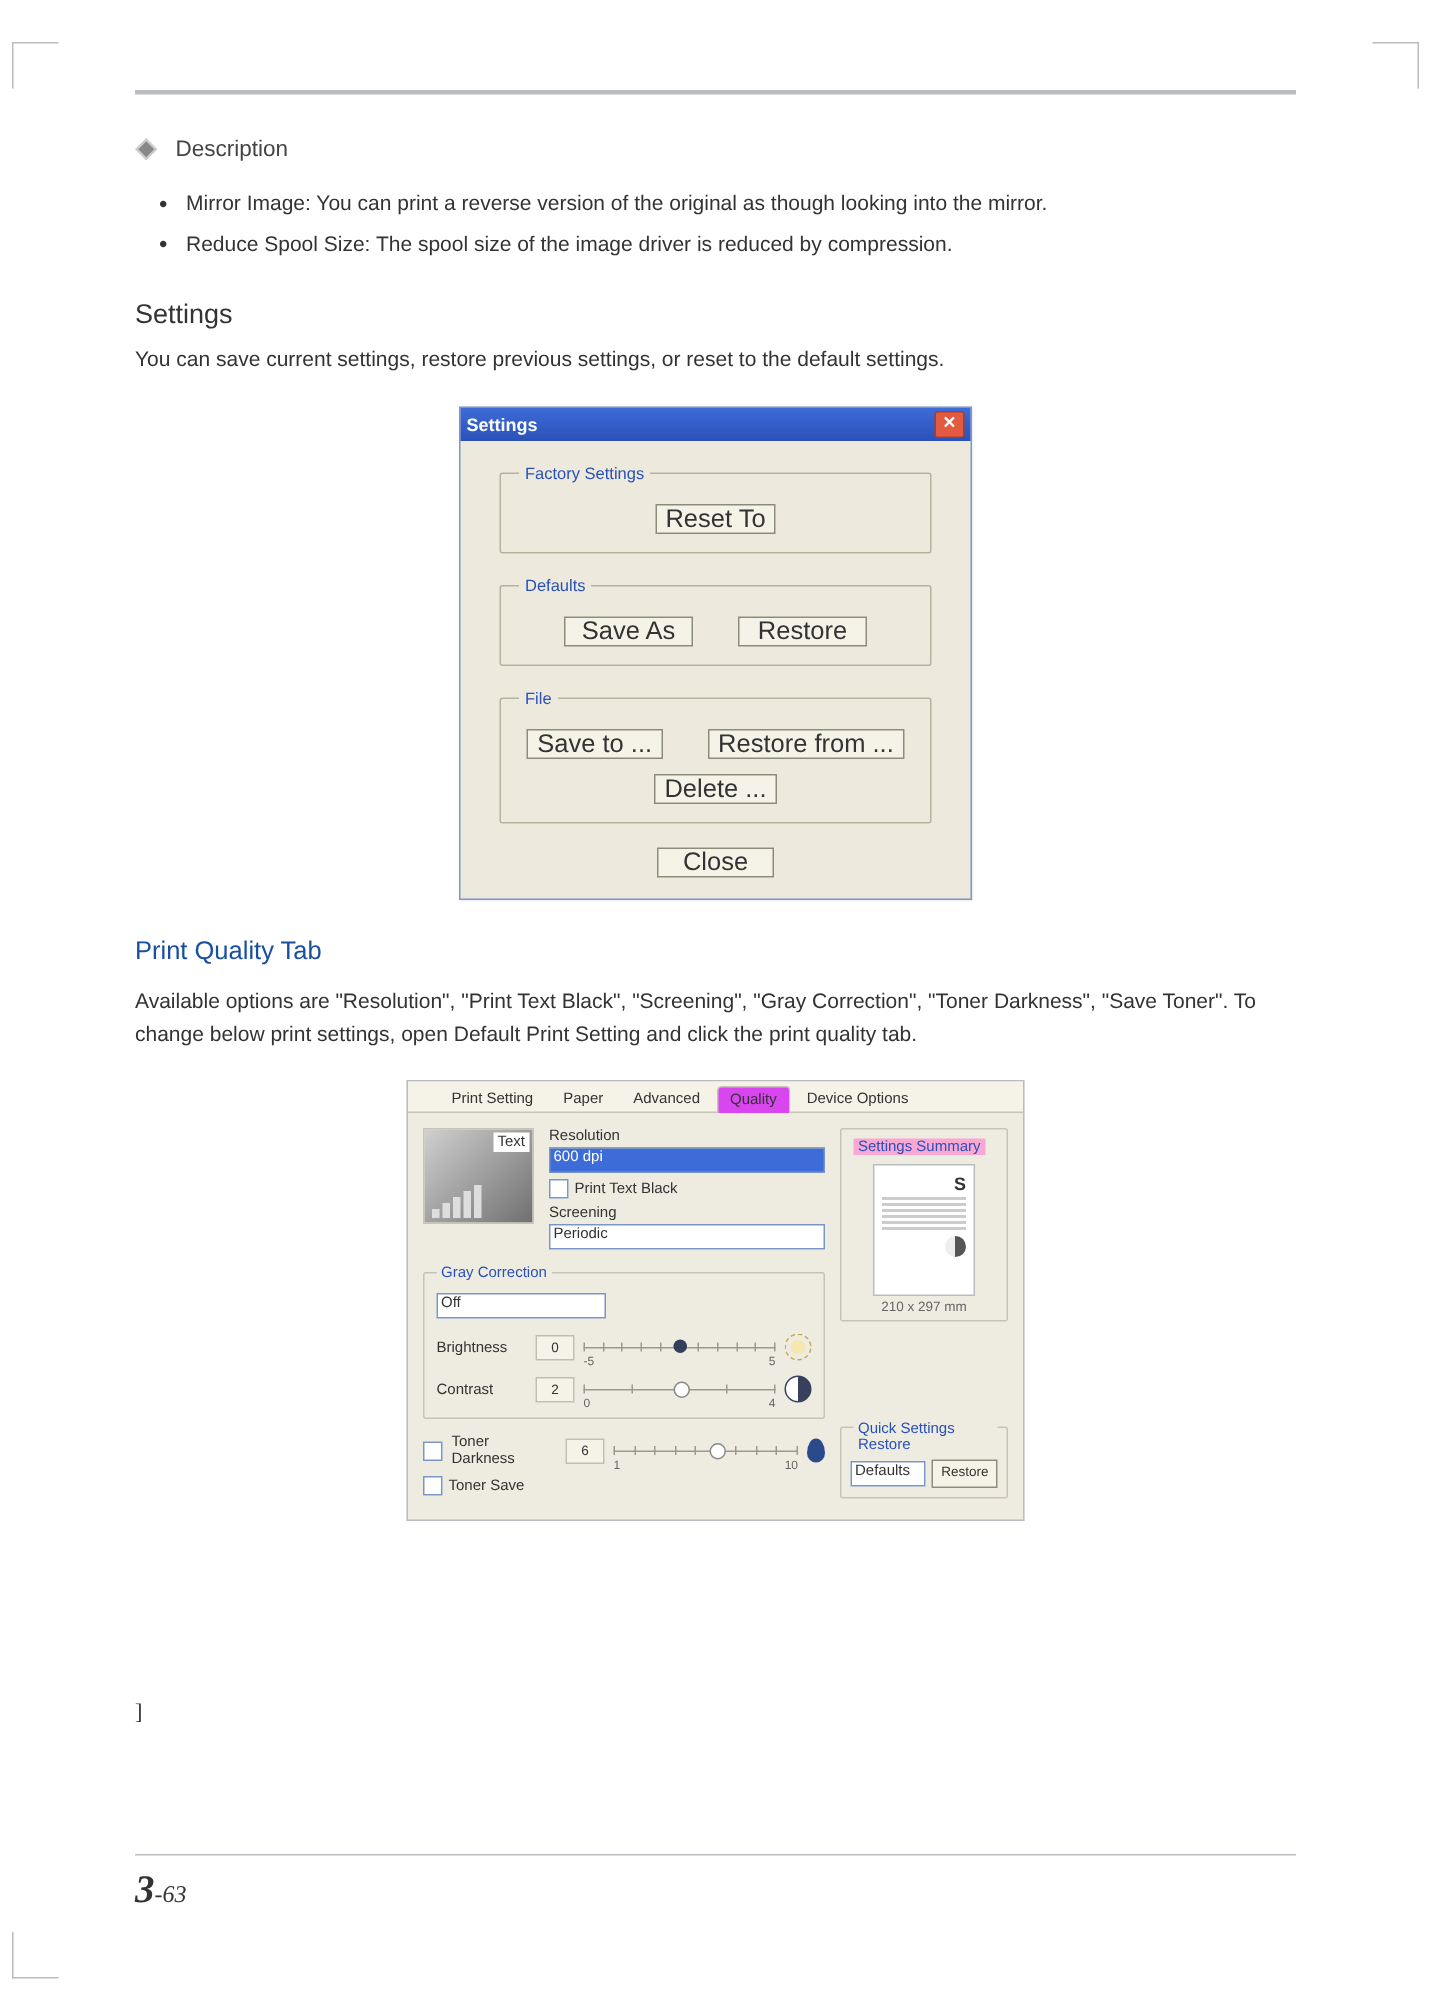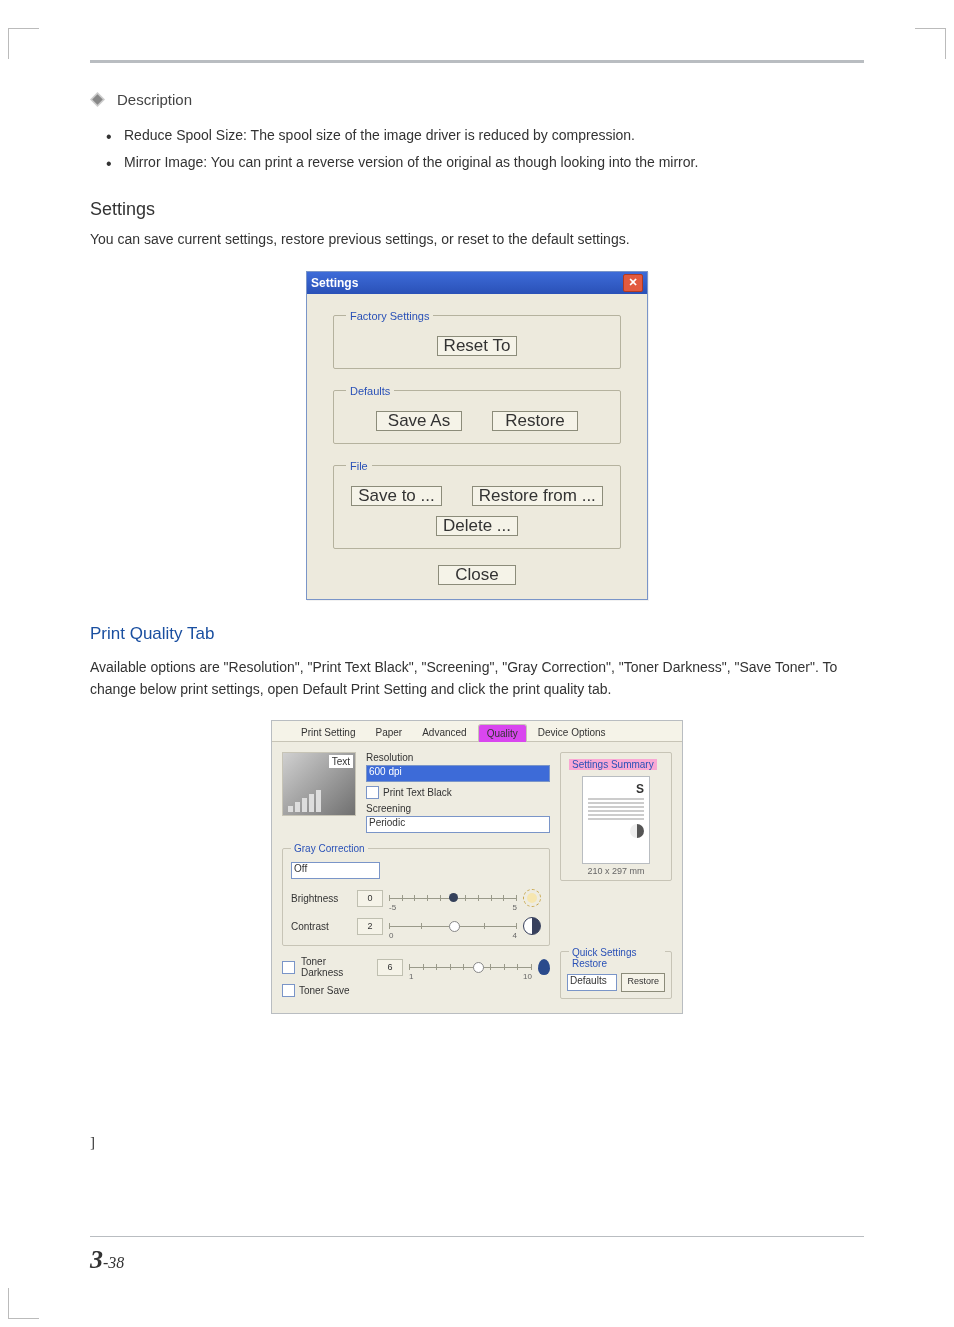--- a/index.html
+++ b/index.html
@@ -51,21 +51,21 @@
   .bars span:nth-child(4){height:18px;}
   .bars span:nth-child(5){height:22px;}
   .field-col{flex:1;}
   .lbl{display:block;margin-bottom:2px;}
   .sel{width:100%;height:17px;border:1px solid #7a95c8;background:#3d6bd8;color:#fff;font-size:10px;padding:0 2px;box-sizing:border-box;}
   .sel.light{background:#fff;color:#333;}
   .chk-row{display:flex;align-items:center;gap:4px;margin:4px 0;}
   .chk{width:11px;height:11px;border:1px solid #7a95c8;background:#fff;}
   fieldset.pq-grp{border:1px solid #c7c4b6;border-radius:2px;margin:0 0 8px 0;padding:8px 8px 6px 8px;}
   fieldset.pq-grp legend{color:#2a51b7;font-size:10px;padding:0 3px;}
-  .sel-sm{width:89px;height:17px;border:1px solid #7a95c8;background:#fff;font-size:10px;padding:0 2px;box-sizing:border-box;}
+  .sel-sm{width:113px;height:17px;border:1px solid #7a95c8;background:#fff;font-size:10px;padding:0 2px;box-sizing:border-box;}
   .slider-row{display:flex;align-items:center;gap:6px;margin:10px 0 4px 0;}
   .slider-row .name{width:60px;font-size:10px;}
   .valbox{width:24px;height:15px;border:1px solid #bfbfb0;background:#f5f3e8;font-size:9px;text-align:center;line-height:15px;}
   .track{flex:1;height:14px;position:relative;}
   .track .line{position:absolute;left:0;right:0;top:7px;height:1px;background:#9a9a8a;}
   .track .ticks{position:absolute;left:0;right:0;top:4px;height:6px;display:flex;justify-content:space-between;}
   .track .ticks i{width:1px;height:6px;background:#9a9a8a;}
   .track .knob{position:absolute;top:2px;width:9px;height:9px;border-radius:50%;background:#34405a;}
   .track .lab-l,.track .lab-r{position:absolute;top:12px;font-size:8px;color:#666;}
   .track .lab-l{left:0;} .track .lab-r{right:0;}
@@ -108,22 +108,22 @@
           <g fill="#6b6b6b">
             <polygon points="10,0 20,10 10,20 0,10" opacity="0.35"></polygon>
             <polygon points="10,3 17,10 10,17 3,10" opacity="0.7"></polygon>
           </g>
         </svg>
     </span>
     <span class="desc-label">Description</span>
   </div>
 
   <ul class="desc-list">
+    <li>Mirror Image: You can print a reverse version of the original as though looking into the mirror.</li>
     <li>Reduce Spool Size: The spool size of the image driver is reduced by compression.</li>
-    <li>Mirror Image: You can print a reverse version of the original as though looking into the mirror.</li>
   </ul>
 
   <h3 class="section">Settings</h3>
   <p class="body">You can save current settings, restore previous settings, or reset to the default settings.</p>
 
   <div class="fig-wrap">
     <div class="settings-dlg">
       <div class="titlebar">
         <span>Settings</span>
         <span class="closebox">✕</span>
@@ -295,16 +295,16 @@
         </div>
       </div>
     </div>
   </div>
 
   <div class="stray-bracket">]</div>
 
   <div class="footer">
     <div class="footer-line"></div>
     <span class="footer-num">
-      <span>3</span><span class="sub">-38</span>
+      <span>3</span><span class="sub">-63</span>
     </span>
   </div>
 </div>
 
 </body></html>

